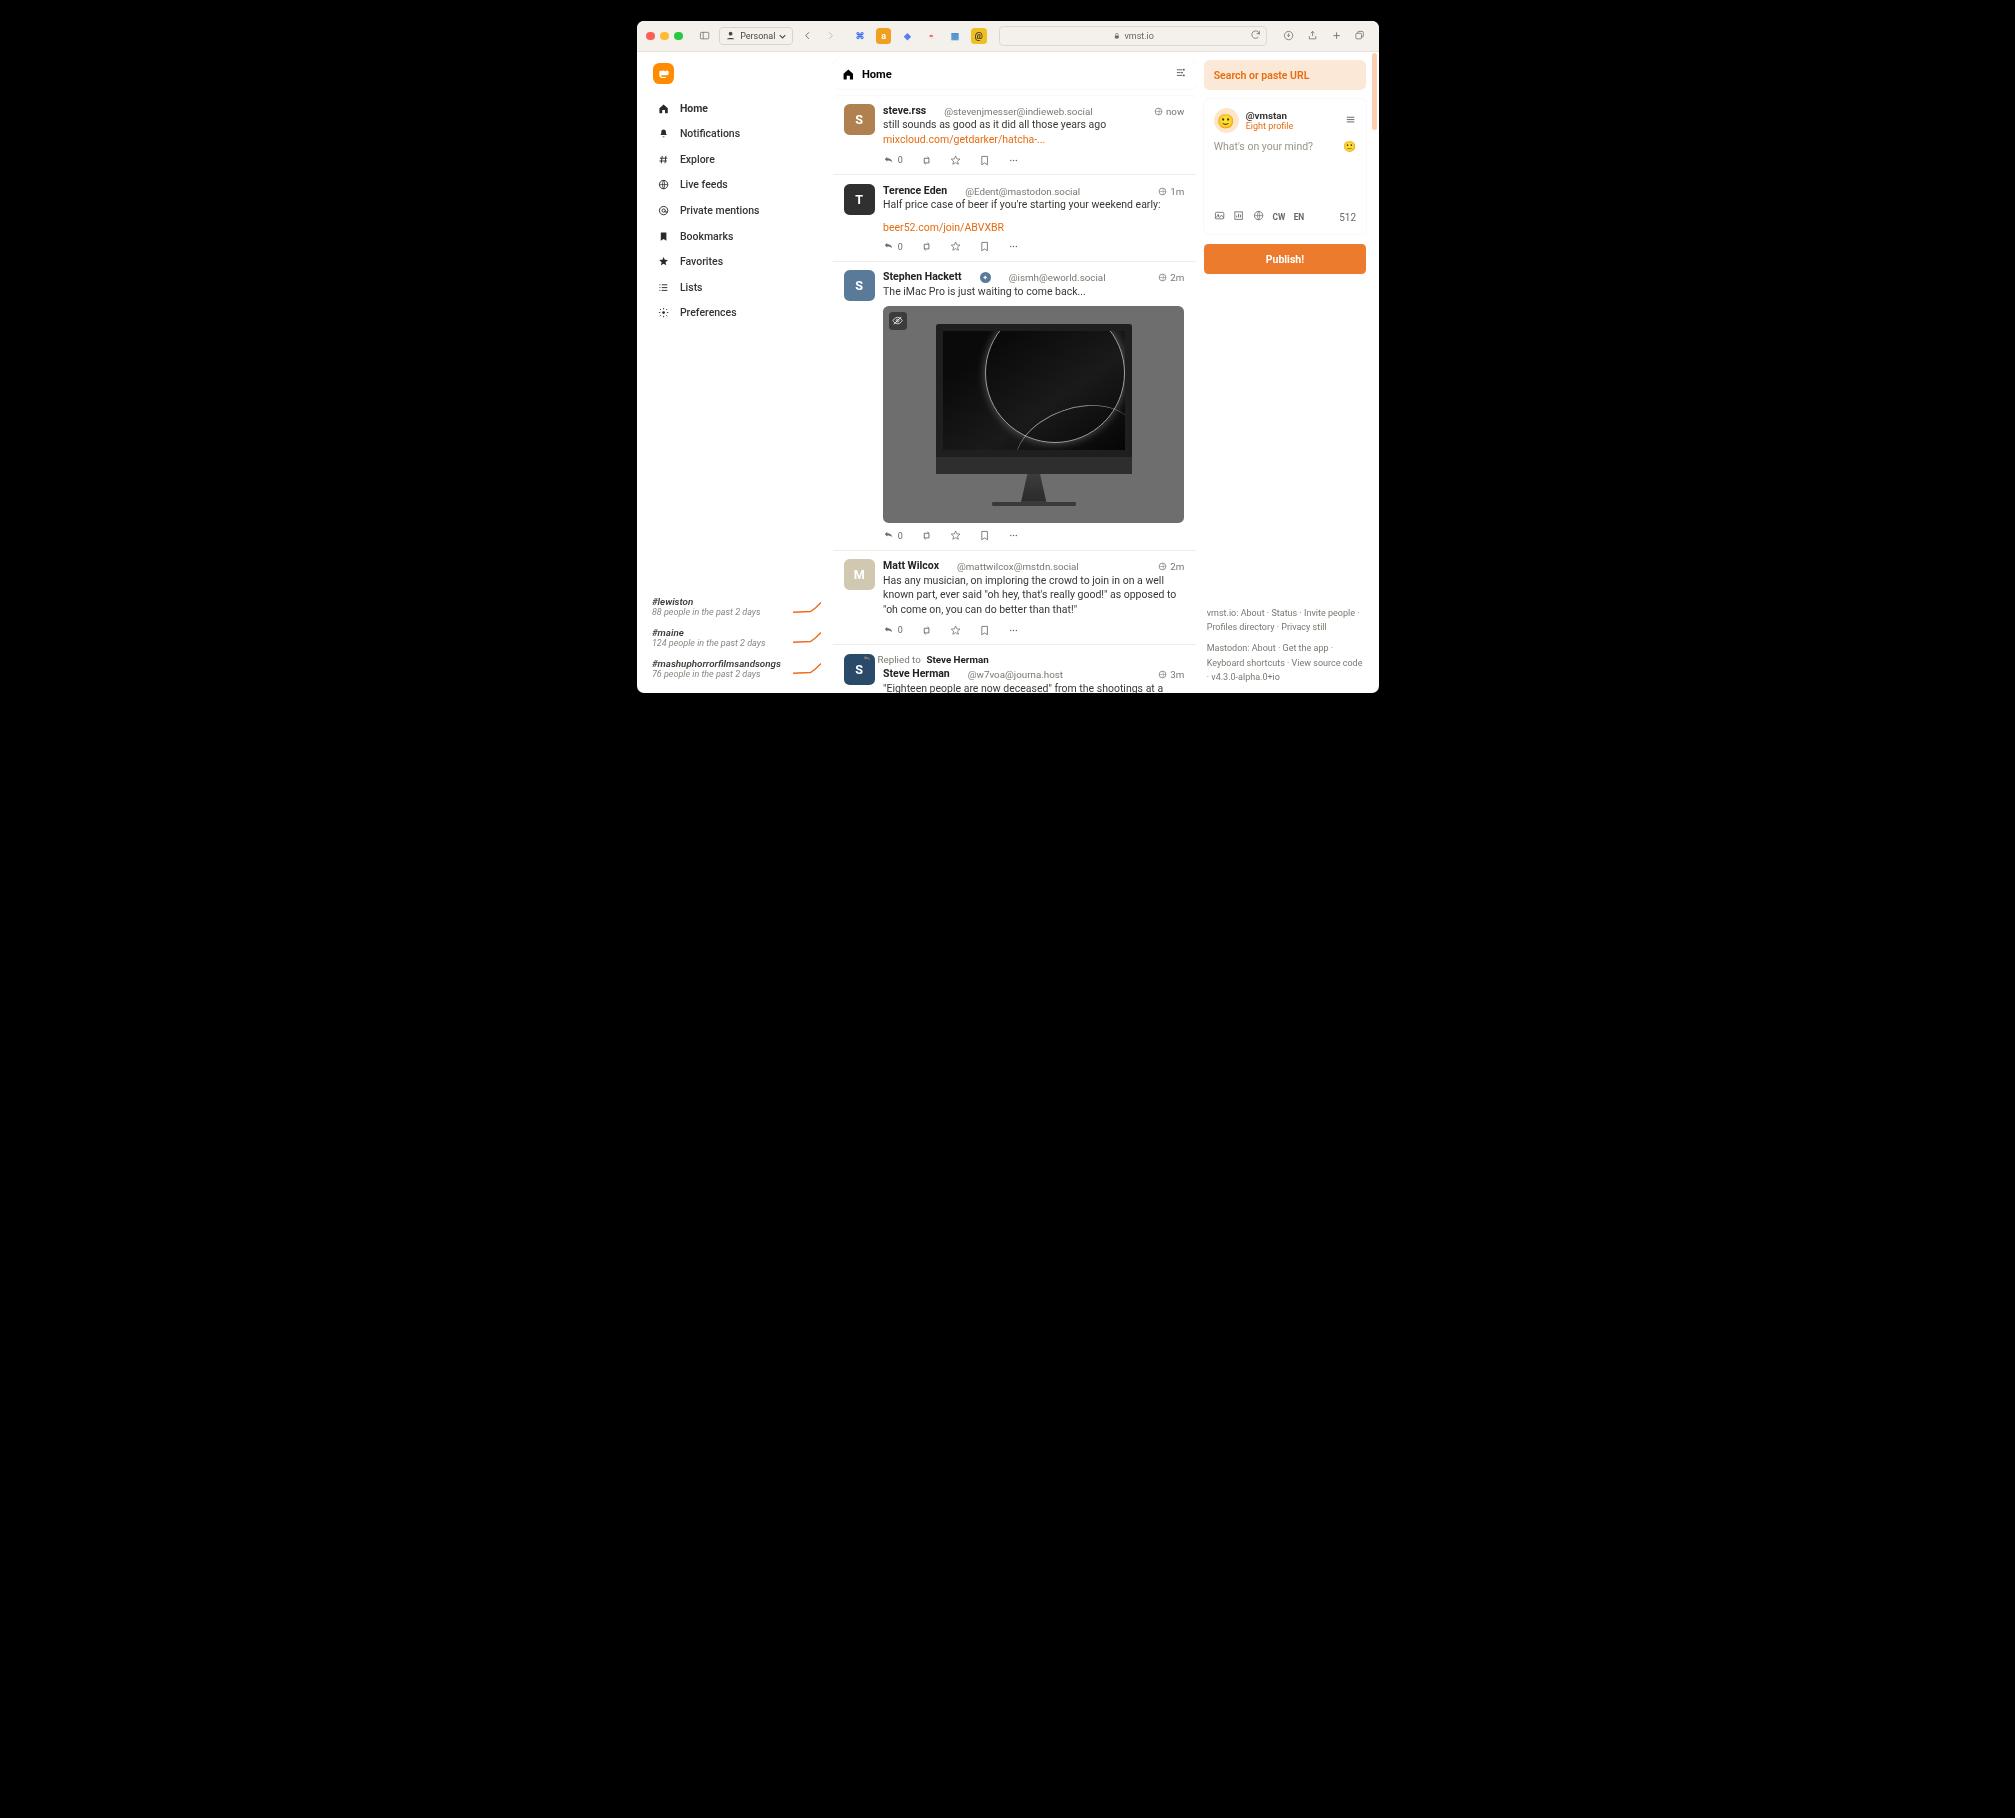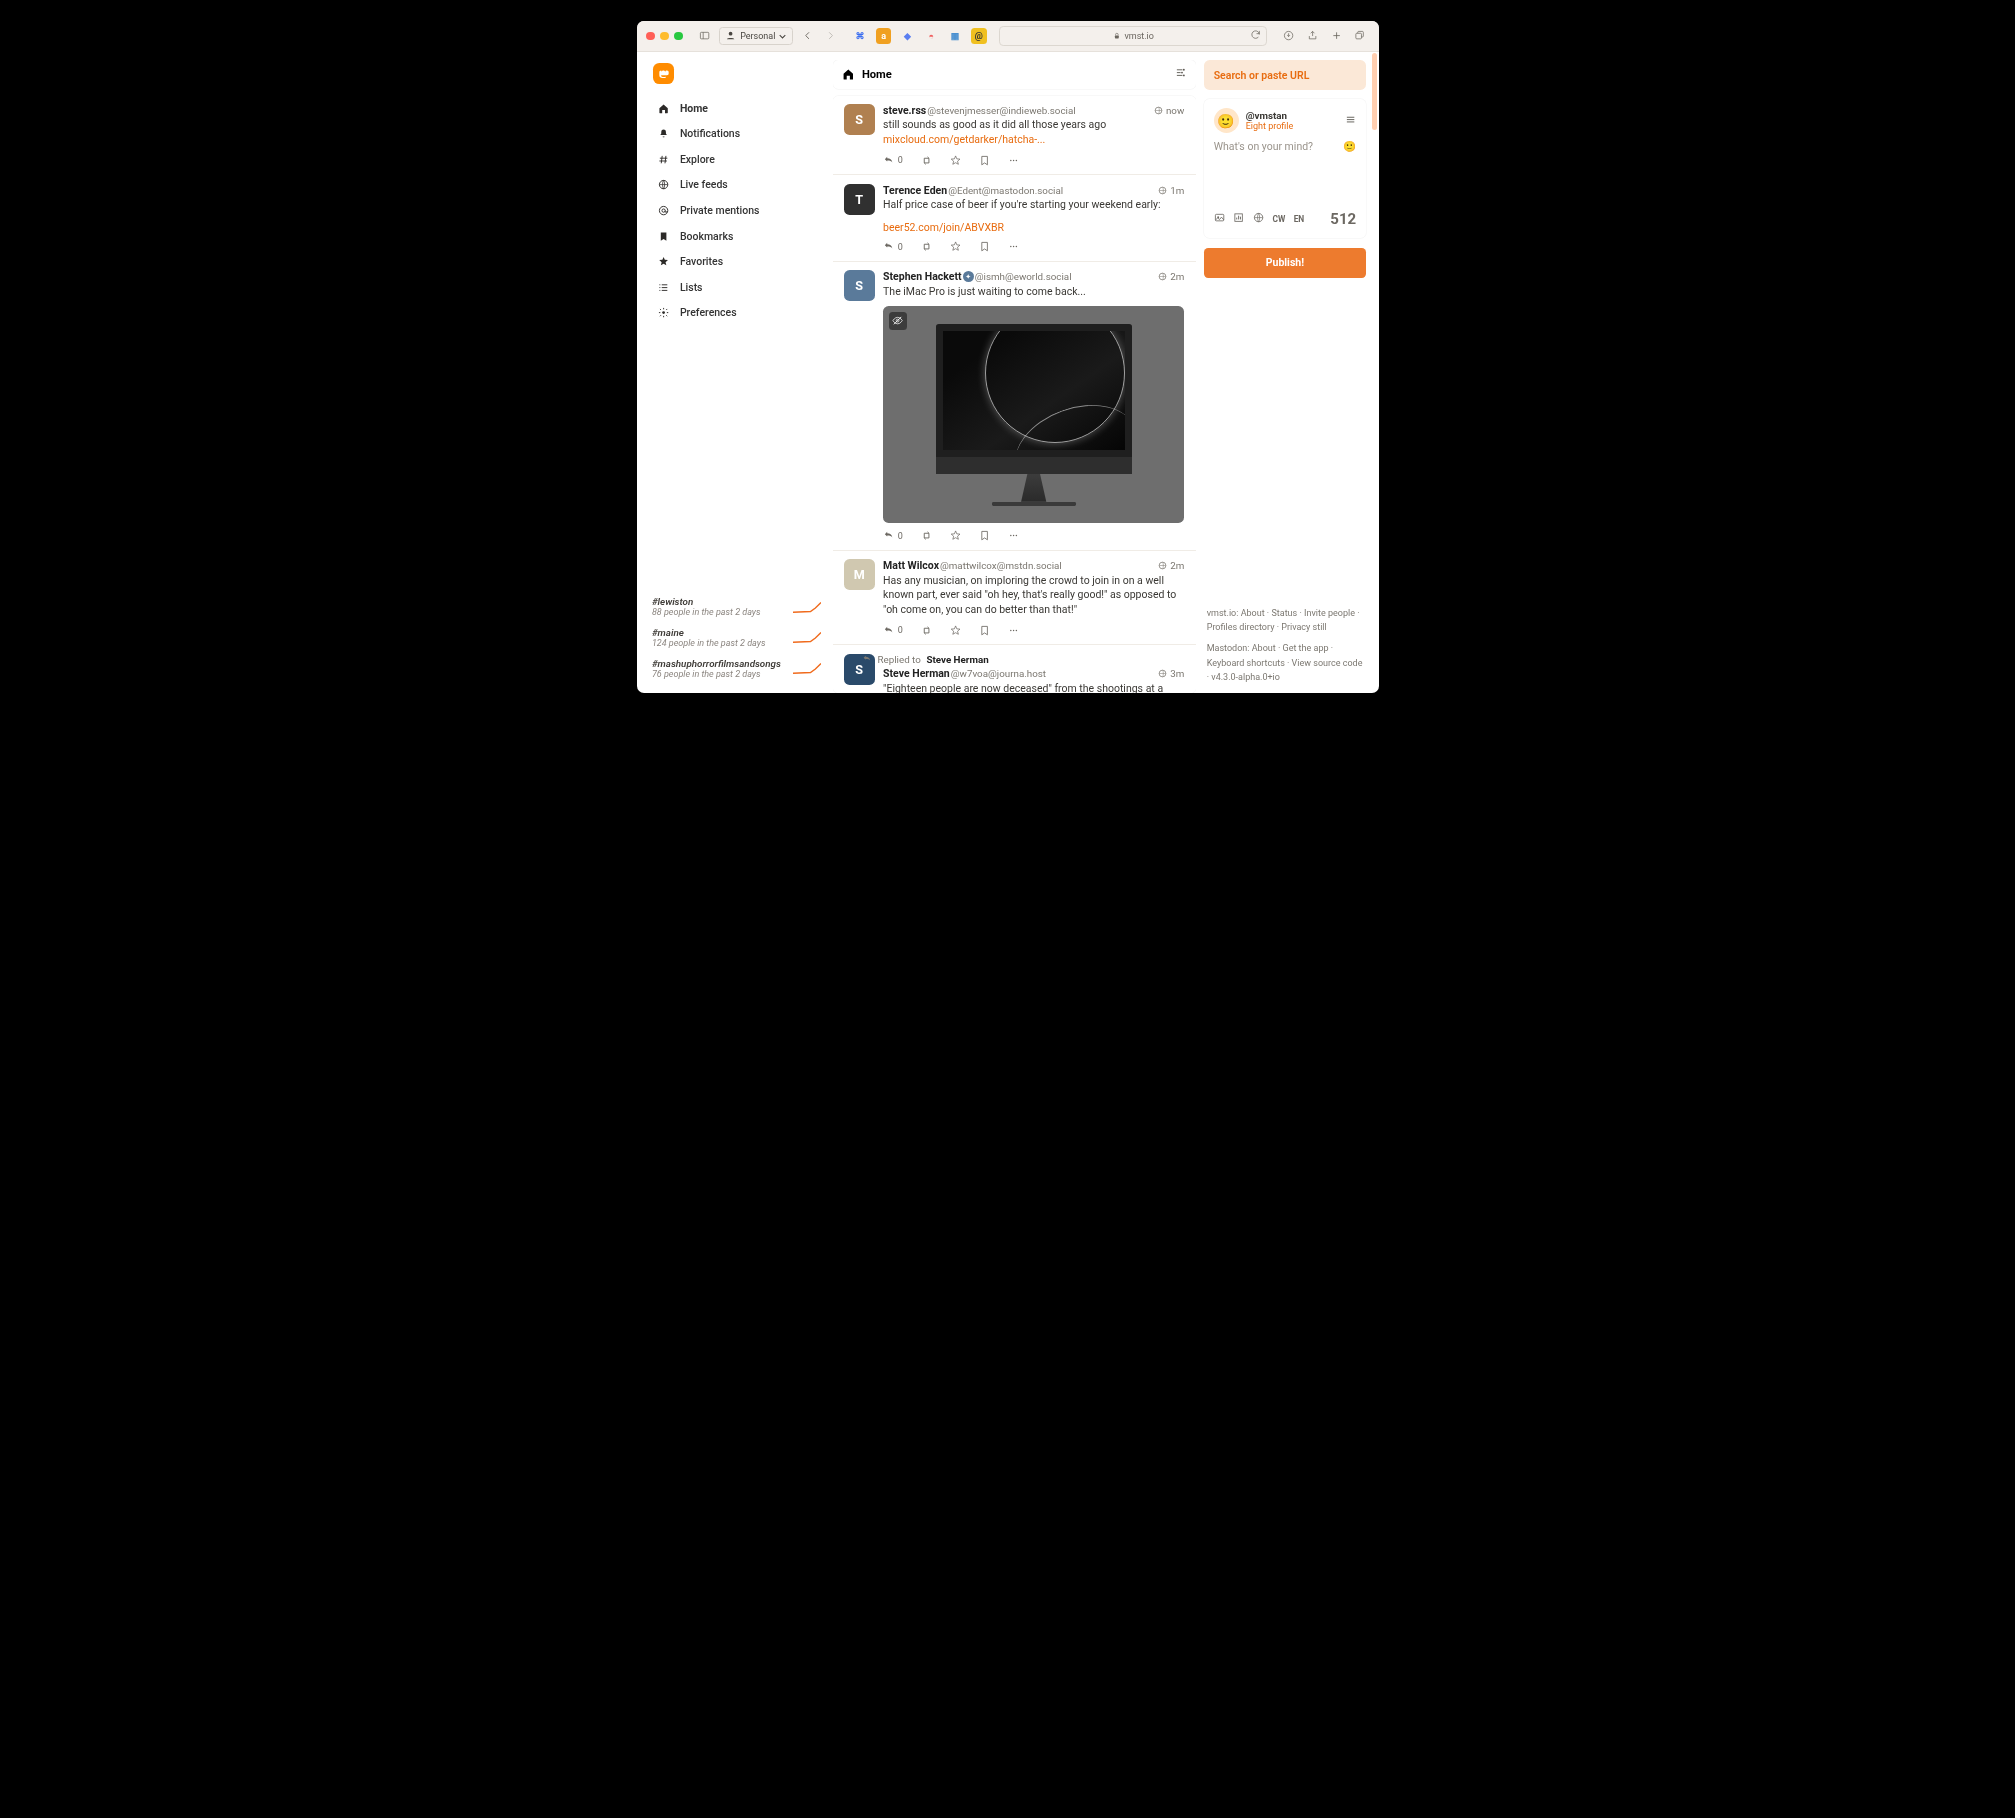--- a/index.html
+++ b/index.html
@@ -40,21 +40,21 @@
   .panel { background: #fff; border-radius: 5.6px; box-shadow: 0 0 0 0.7px rgba(0,0,0,0.04); }
   .col-header { display:flex; align-items:center; gap:7px; padding: 7px 9.8px; }
   .col-header .title { font-weight:700; font-size:11.2px; }
   .col-header .settings { margin-left:auto; color:#5f5b55;}
 
   .feed { flex:1; overflow-y:auto; }
   .post { padding: 8.4px 11.2px; display:flex; gap:8.4px; border-top:0.7px solid #f0ece6; }
   .post:first-child { border-top:none; }
   .avatar { width: 31px; height: 31px; border-radius: 5.6px; flex-shrink:0; background:#ccc; display:flex; align-items:center; justify-content:center; color:#fff; font-weight:bold; font-size:12.6px; overflow:hidden;}
   .post-body { flex:1; min-width:0; }
-  .post-head { display:flex; align-items:center; gap:1px; }
+  .post-head { display:flex; align-items:flex-end; gap:18px; }
   .display-name { font-weight:700; color:#222; }
   .handle { color:#7c7871; font-size:9.8px; }
   .meta { margin-left:auto; color:#7c7871; font-size:9.8px; display:flex; align-items:center; gap:2.8px;}
   .post-text { color:#3a3834; margin-top:1.4px; line-height:1.4; overflow-wrap:break-word;}
   .post-link { color:#e86c10; text-decoration:none; }
   .actions { display:flex; gap: 18px; margin-top:7px; color:#6c6862; align-items:center; }
   .actions .act { display:flex; align-items:center; gap:3.5px; cursor:pointer; }
   .actions .count { font-size:9px; }
   .media { background:#6e6e6e; border-radius:5.6px; margin-top:7px; height:217px; display:flex; align-items:center; justify-content:center; position:relative; overflow:hidden;}
   .media-hide-btn { position:absolute; top:5.6px; left:5.6px; background:rgba(0,0,0,0.45); width:18px; height:18px; border-radius:3.5px; display:flex; align-items:center; justify-content:center; color:#fff; }
@@ -75,21 +75,21 @@
   .user-row { display:flex; align-items:center; gap:7px; margin-bottom:7px;}
   .user-row .mini-avatar { width:25px; height:25px; border-radius:50%; background:#ffe6c9; display:flex; align-items:center; justify-content:center; font-size:14px;}
   .user-row .info { display:flex; flex-direction:column; line-height:1.2;}
   .user-row .uh { font-weight:700; color:#3a3834; font-size:9.8px;}
   .user-row .edit { color:#e86c10; font-size:9px; cursor:pointer;}
   .user-row .menu { margin-left:auto; color:#5f5b55; cursor:pointer;}
   .compose-area { min-height:49px; color:#9a948c; font-size:10.5px; position:relative;}
   .compose-area .emoji { position:absolute; right:0; top:0; color:#b8b2aa; }
   .compose-foot { display:flex; align-items:center; gap:8.4px; color:#6c6862; margin-top:21px;}
   .compose-foot .lang-badge { font-size:8.4px; font-weight:700; }
-  .compose-foot .counter { margin-left:auto; font-weight:700; font-size:15px;}
+  .compose-foot .counter { margin-left:auto; font-weight:400; font-size:10px;}
   .publish-btn { margin-top:9.8px; background:#ed7b2e; color:#fff; text-align:center; padding:8.4px; border-radius:4.2px; font-weight:700; cursor:pointer;}
   .footer-links { margin-top:auto; font-size:9px; color:#7c7871; line-height:1.6; padding: 0 2.8px 8.4px 2.8px;}
   .footer-links a { color:#7c7871; cursor:pointer;}
   .footer-links .label { color:#7c7871; }
 
   
   .right-edge-scroll { position:absolute; top:32px; right:1.4px; width:5.6px; height:77px; background:#ffceb0; border-radius:2.8px;}
 
   svg.icon-svg { width:11.2px; height:11.2px; fill:currentColor; }
 </style>

